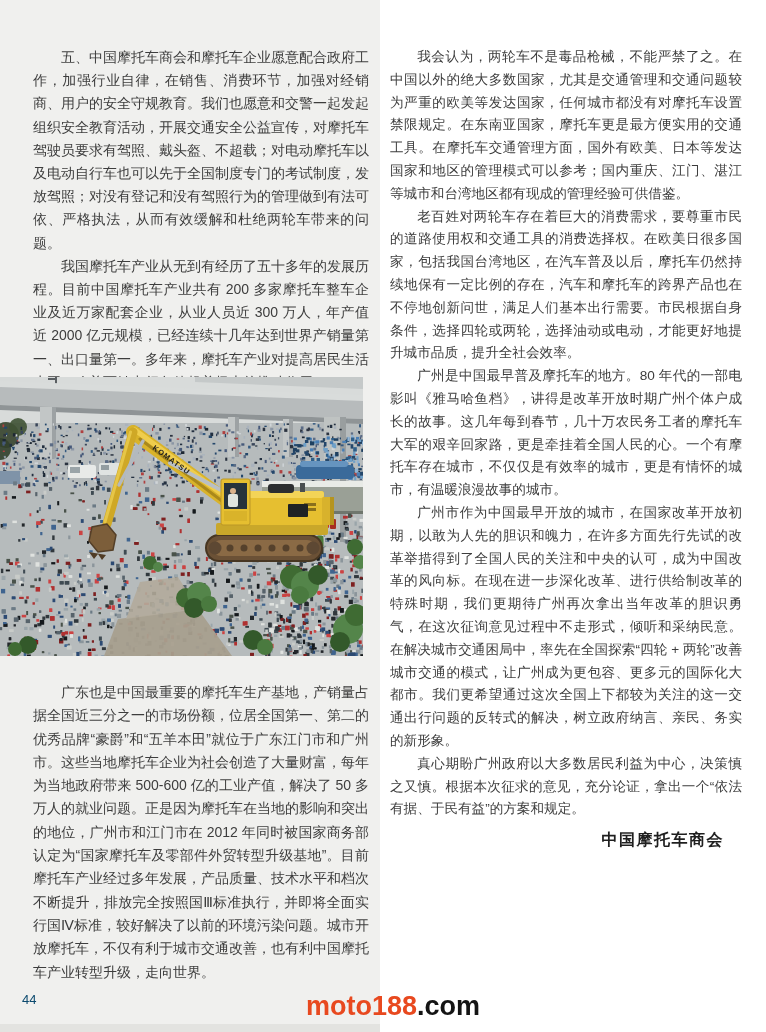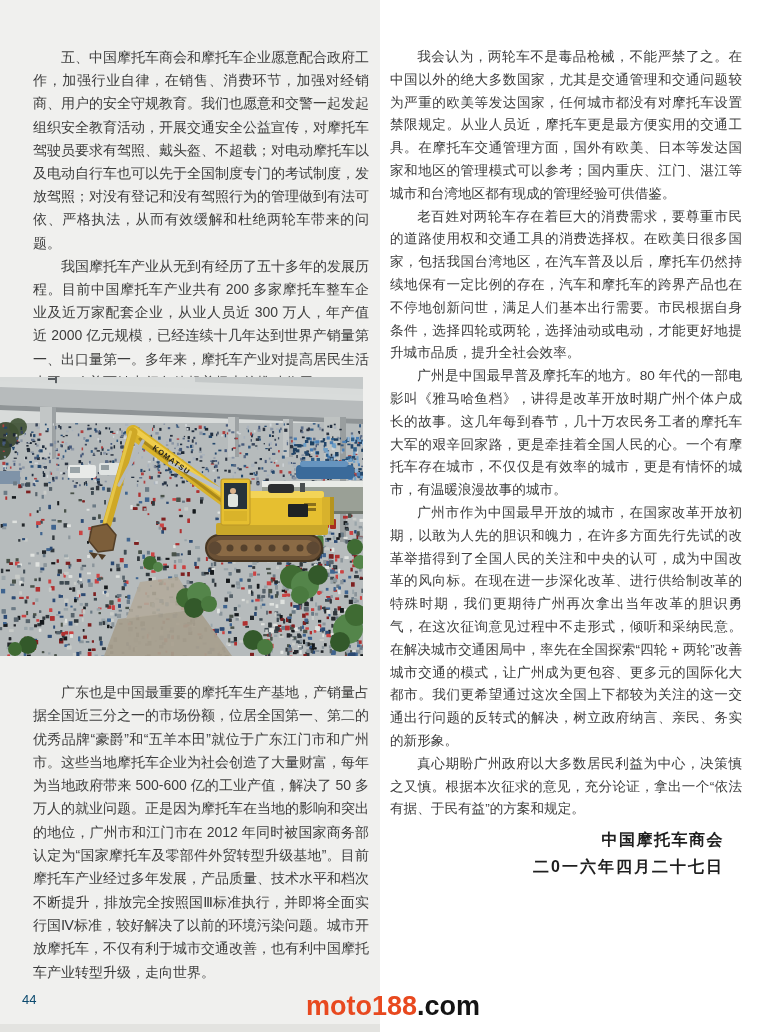--- a/index.html
+++ b/index.html
@@ -2553,27 +2553,26 @@
         <text transform="translate(152,72) rotate(36)" font-size="7.5" font-weight="bold" fill="#1d1d1d" letter-spacing="1">KOMATSU</text>
       </g>
     </svg>
   </figure>
 
   <div class="col col-left-bottom">
     <p>广东也是中国最重要的摩托车生产基地，产销量占据全国近三分之一的市场份额，位居全国第一、第二的优秀品牌“豪爵”和“五羊本田”就位于广东江门市和广州市。这些当地摩托车企业为社会创造了大量财富，每年为当地政府带来 500-600 亿的工业产值，解决了 50 多万人的就业问题。正是因为摩托车在当地的影响和突出的地位，广州市和江门市在 2012 年同时被国家商务部认定为“国家摩托车及零部件外贸转型升级基地”。目前摩托车产业经过多年发展，产品质量、技术水平和档次不断提升，排放完全按照国Ⅲ标准执行，并即将全面实行国Ⅳ标准，较好解决了以前的环境污染问题。城市开放摩托车，不仅有利于城市交通改善，也有利中国摩托车产业转型升级，走向世界。</p>
   </div>
 
   <div class="col col-right">
-    <p>我会认为，两轮车不是毒品枪械，不能严禁了之。在中国以外的绝大多数国家，尤其是交通管理和交通问题较为严重的欧美等发达国家，任何城市都没有对摩托车设置禁限规定。从业人员近，摩托车更是最方便实用的交通工具。在摩托车交通管理方面，国外有欧美、日本等发达国家和地区的管理模式可以参考；国内重庆、江门、湛江等城市和台湾地区都有现成的管理经验可供借鉴。</p>
+    <p>我会认为，两轮车不是毒品枪械，不能严禁了之。在中国以外的绝大多数国家，尤其是交通管理和交通问题较为严重的欧美等发达国家，任何城市都没有对摩托车设置禁限规定。在东南亚国家，摩托车更是最方便实用的交通工具。在摩托车交通管理方面，国外有欧美、日本等发达国家和地区的管理模式可以参考；国内重庆、江门、湛江等城市和台湾地区都有现成的管理经验可供借鉴。</p>
     <p>老百姓对两轮车存在着巨大的消费需求，要尊重市民的道路使用权和交通工具的消费选择权。在欧美日很多国家，包括我国台湾地区，在汽车普及以后，摩托车仍然持续地保有一定比例的存在，汽车和摩托车的跨界产品也在不停地创新问世，满足人们基本出行需要。市民根据自身条件，选择四轮或两轮，选择油动或电动，才能更好地提升城市品质，提升全社会效率。</p>
     <p>广州是中国最早普及摩托车的地方。80 年代的一部电影叫《雅马哈鱼档》，讲得是改革开放时期广州个体户成长的故事。这几年每到春节，几十万农民务工者的摩托车大军的艰辛回家路，更是牵挂着全国人民的心。一个有摩托车存在城市，不仅仅是有效率的城市，更是有情怀的城市，有温暖浪漫故事的城市。</p>
     <p>广州市作为中国最早开放的城市，在国家改革开放初期，以敢为人先的胆识和魄力，在许多方面先行先试的改革举措得到了全国人民的关注和中央的认可，成为中国改革的风向标。在现在进一步深化改革、进行供给制改革的特殊时期，我们更期待广州再次拿出当年改革的胆识勇气，在这次征询意见过程中不走形式，倾听和采纳民意。在解决城市交通困局中，率先在全国探索“四轮 + 两轮”改善城市交通的模式，让广州成为更包容、更多元的国际化大都市。我们更希望通过这次全国上下都较为关注的这一交通出行问题的反转式的解决，树立政府纳言、亲民、务实的新形象。</p>
     <p>真心期盼广州政府以大多数居民利益为中心，决策慎之又慎。根据本次征求的意见，充分论证，拿出一个“依法有据、于民有益”的方案和规定。</p>
     <div class="signature">
       <div class="sig-line">中国摩托车商会</div>
-      <div class="sig-line sig-date">二0一六年四月二十七日</div>
     </div>
   </div>
 
   <div class="page-number">44</div>
 
   <div class="watermark"><span class="wm-brand" style="color: rgb(232, 73, 31);">moto188</span><span class="wm-suffix">.com</span></div>
 </div>
 
 </body></html>

